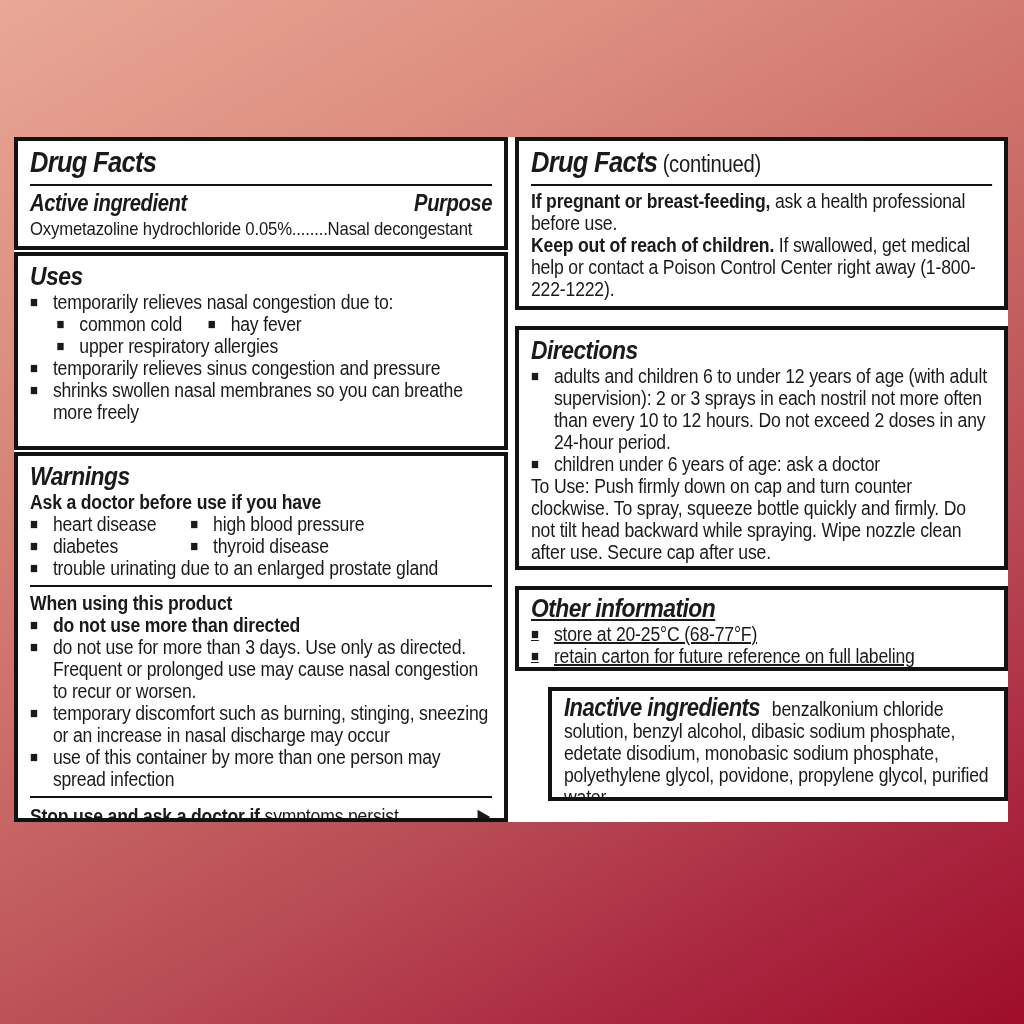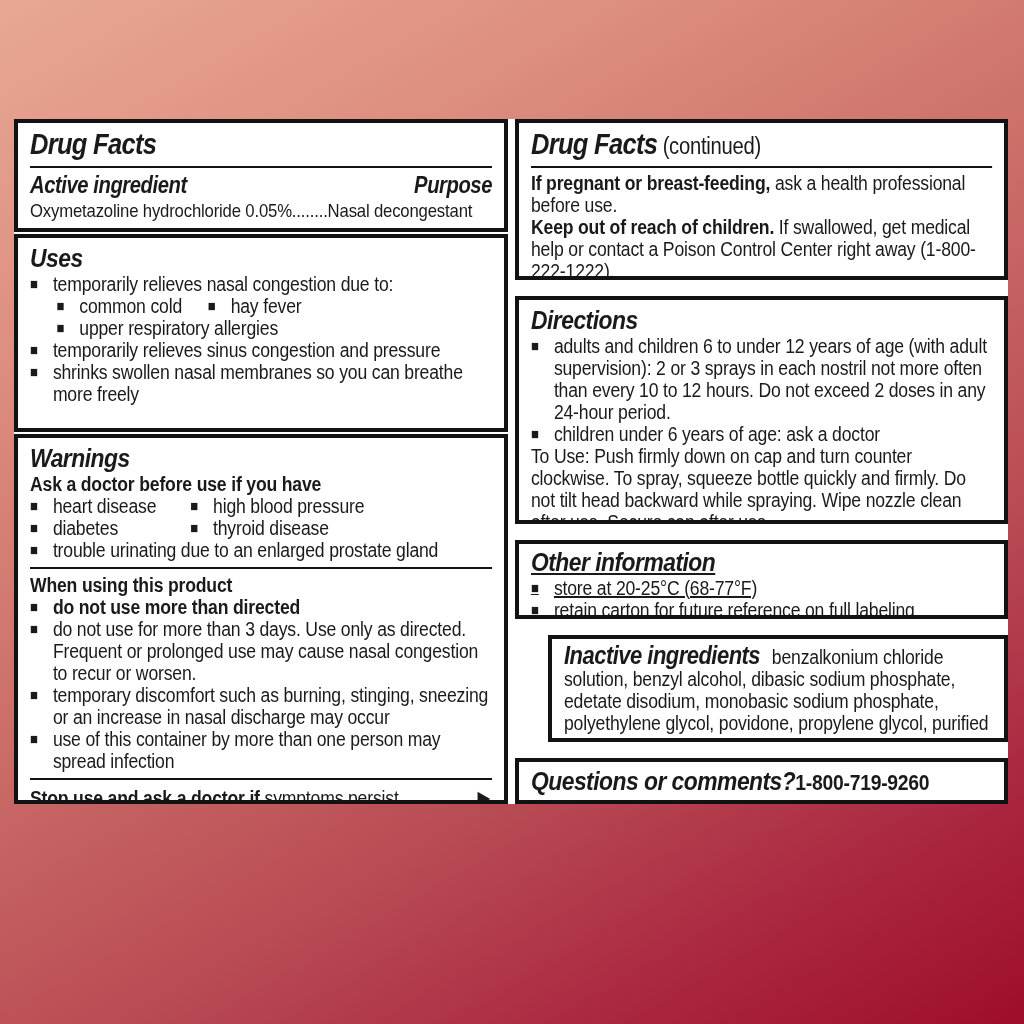--- a/index.html
+++ b/index.html
@@ -2,21 +2,21 @@
 <html><head>
 <meta charset="utf-8">
 <style>
   html,body { margin:0; padding:0; }
   body { font-family:"Liberation Sans","DejaVu Sans",sans-serif; }
   .stage {
     position:relative; width:1024px; height:1024px; overflow:hidden;
     background:linear-gradient(150deg,#e9a795 0%,#dd8f80 22%,#cc6f69 45%,#b84b54 68%,#aa2740 85%,#9e0d2a 100%);
   }
   .panel {
-    position:absolute; left:14px; top:119px; width:994px; height:685px;
+    position:absolute; left:14px; top:137px; width:994px; height:685px;
     background:#ffffff; display:flex; gap:7px;
   }
   .col { display:flex; flex-direction:column; gap:2px; }
   .col.left  { width:494px; }
   .col.right { width:493px;gap:16px; }
   .box { border:4px solid #121212; background:#fff; padding:5px 12px; box-sizing:border-box; overflow:hidden; color:#1a1a1a; }
   .grow { flex:1 1 auto; }
   
   .sq { transform:scaleX(0.88); transform-origin:0 0; width:113.64%; }
   p { margin:0; }
@@ -197,24 +197,16 @@
           </div>
         </div>
       </div>
 
       <div class="box" style="height:114px;margin-left:33px;">
         <div class="sq body">
           <p><span class="h1-inline">Inactive ingredients</span><span style="white-space:pre-wrap;"> benzalkonium chloride solution, benzyl alcohol, dibasic sodium phosphate, edetate disodium, monobasic sodium phosphate, polyethylene glycol, povidone, propylene glycol, purified water</span></p>
         </div>
       </div>
 
-      <div class="box grow qbox">
-        <div class="sq">
-          <div class="qrow">
-            <span class="h1">Questions or comments?</span>
-            <span class="phone">1-800-719-9260</span>
-          </div>
-        </div>
-      </div>
 
     </div>
   </div>
 </div>
 
 </body></html>

